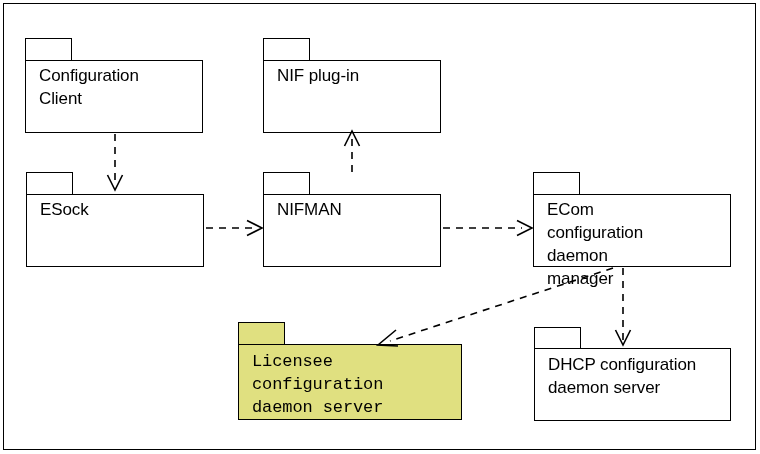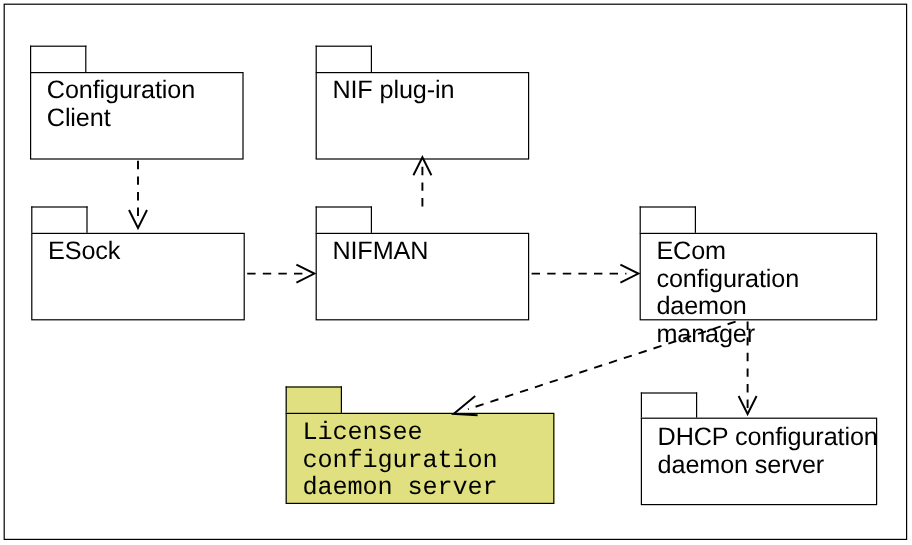--- a/index.html
+++ b/index.html
@@ -43,21 +43,21 @@
     position: absolute;
     left: 0;
     box-sizing: border-box;
     border: 1px solid #000000;
     background: #ffffff;
   }
   .pkg-label {
     position: absolute;
     left: 14px;
     right: 16px;
-    font-size: 21px;
+    font-size: 17px;
     line-height: 23px;
     color: #000000;
     white-space: pre-line;
     letter-spacing: -0.1px;
   }
   
   #edges {
     position: absolute;
     left: 0;
     top: 0;

